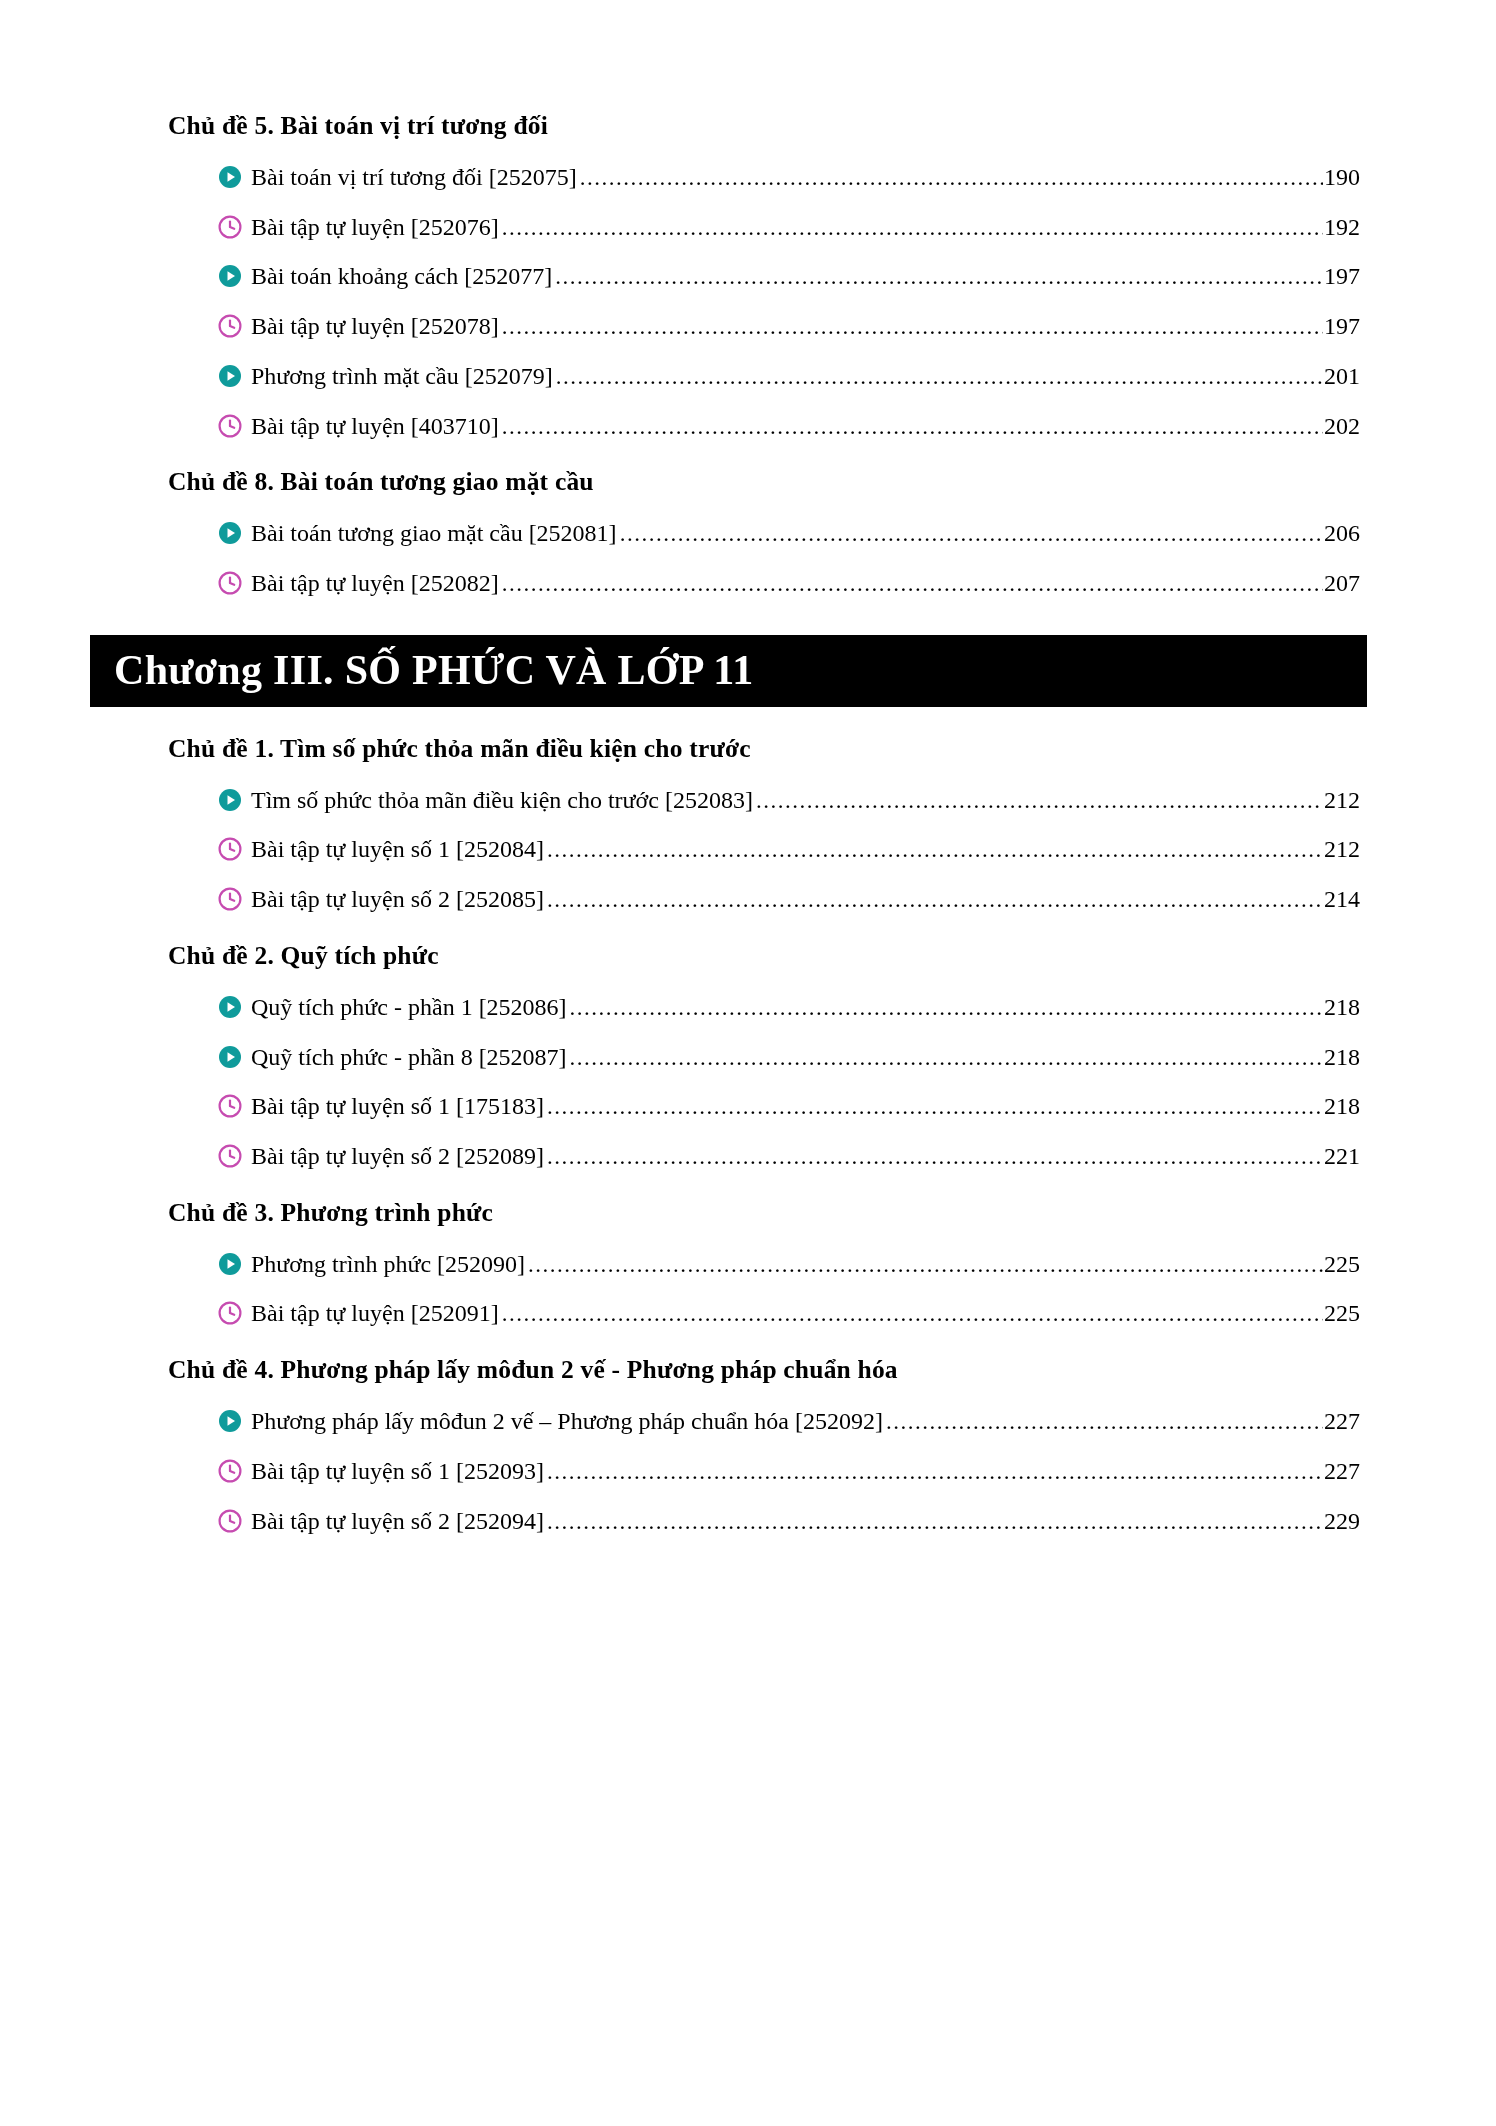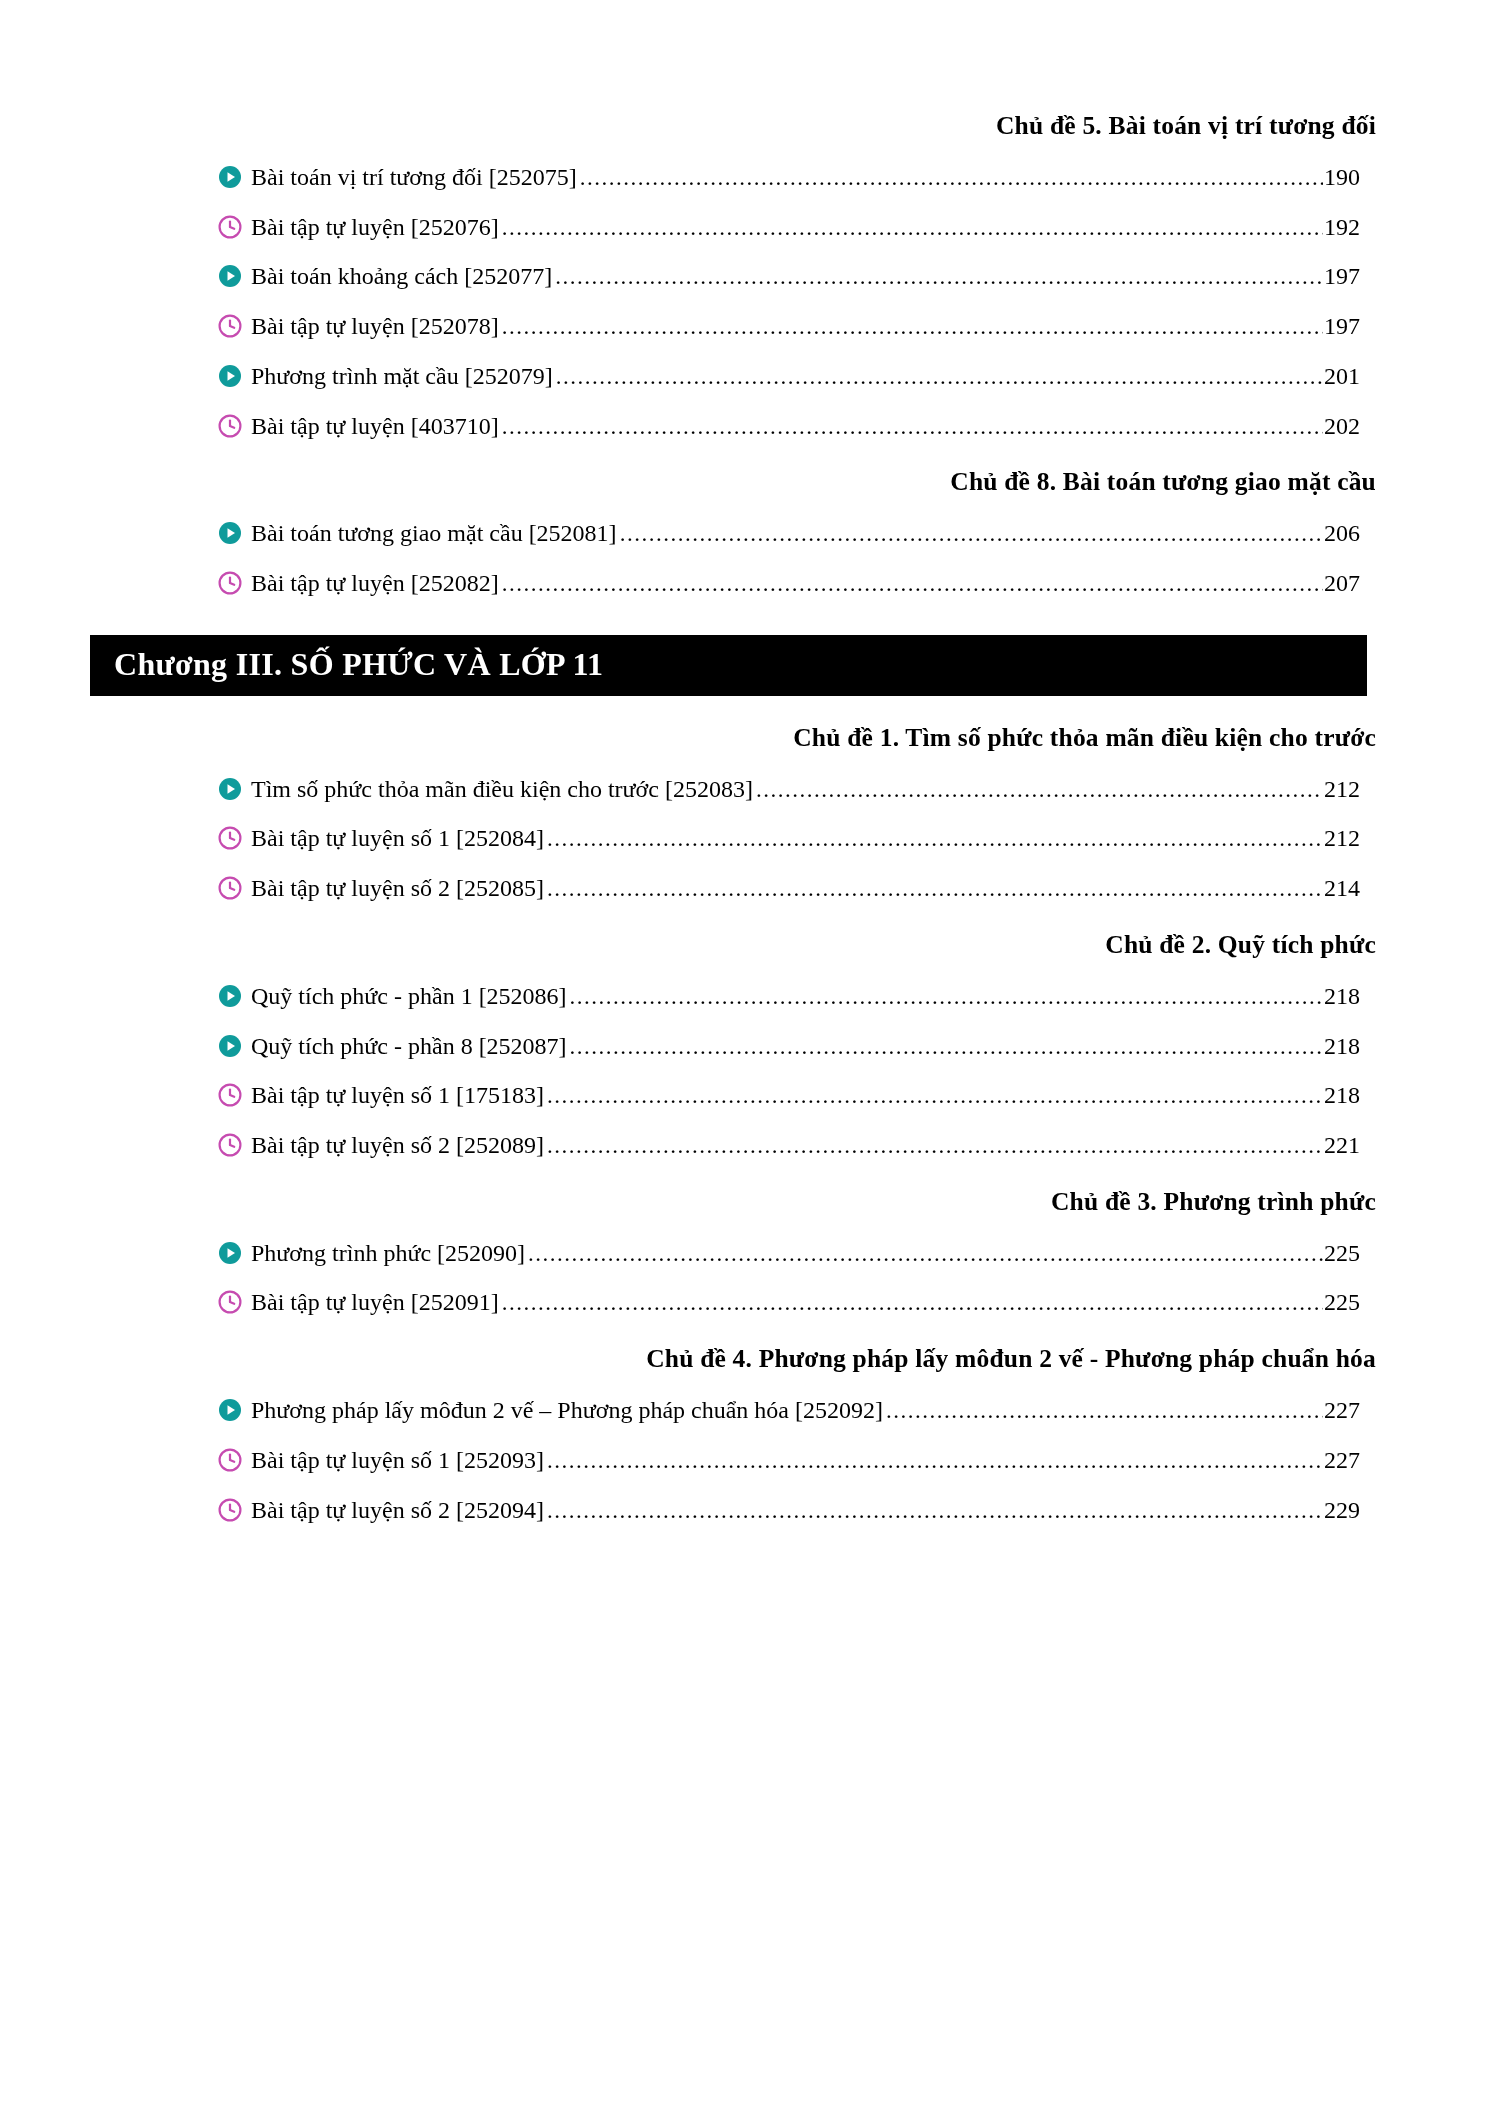--- a/index.html
+++ b/index.html
@@ -27,21 +27,20 @@
   
   .topic-heading {
     font-family: "Liberation Serif", serif;
     font-weight: bold;
     font-size: 25.5px;
     letter-spacing: 0.2px;
     margin: 0 0 4px 0;
     padding: 16px 0 6px 48px;
     line-height: 1.25;
     white-space: nowrap;
-    text-align: right;
   }
   .topic-heading.first {
     padding-top: 0;
   }
   
   .entry {
     display: flex;
     align-items: baseline;
     padding: 9px 0 9px 98px;
     font-size: 24px;
@@ -73,21 +72,21 @@
   .entry .page-num {
     flex: 0 0 auto;
     text-align: left;
     min-width: 52px;
   }
   
   .chapter-bar {
     background: #000000;
     color: #ffffff;
     font-weight: bold;
-    font-size: 32px;
+    font-size: 42px;
     letter-spacing: 0.3px;
     padding: 11px 0 13px 24px;
     margin: 27px 0 10px -30px;
     width: 1277px;
     box-sizing: border-box;
     white-space: nowrap;
   }
   
   svg { display: block; }
 </style>

